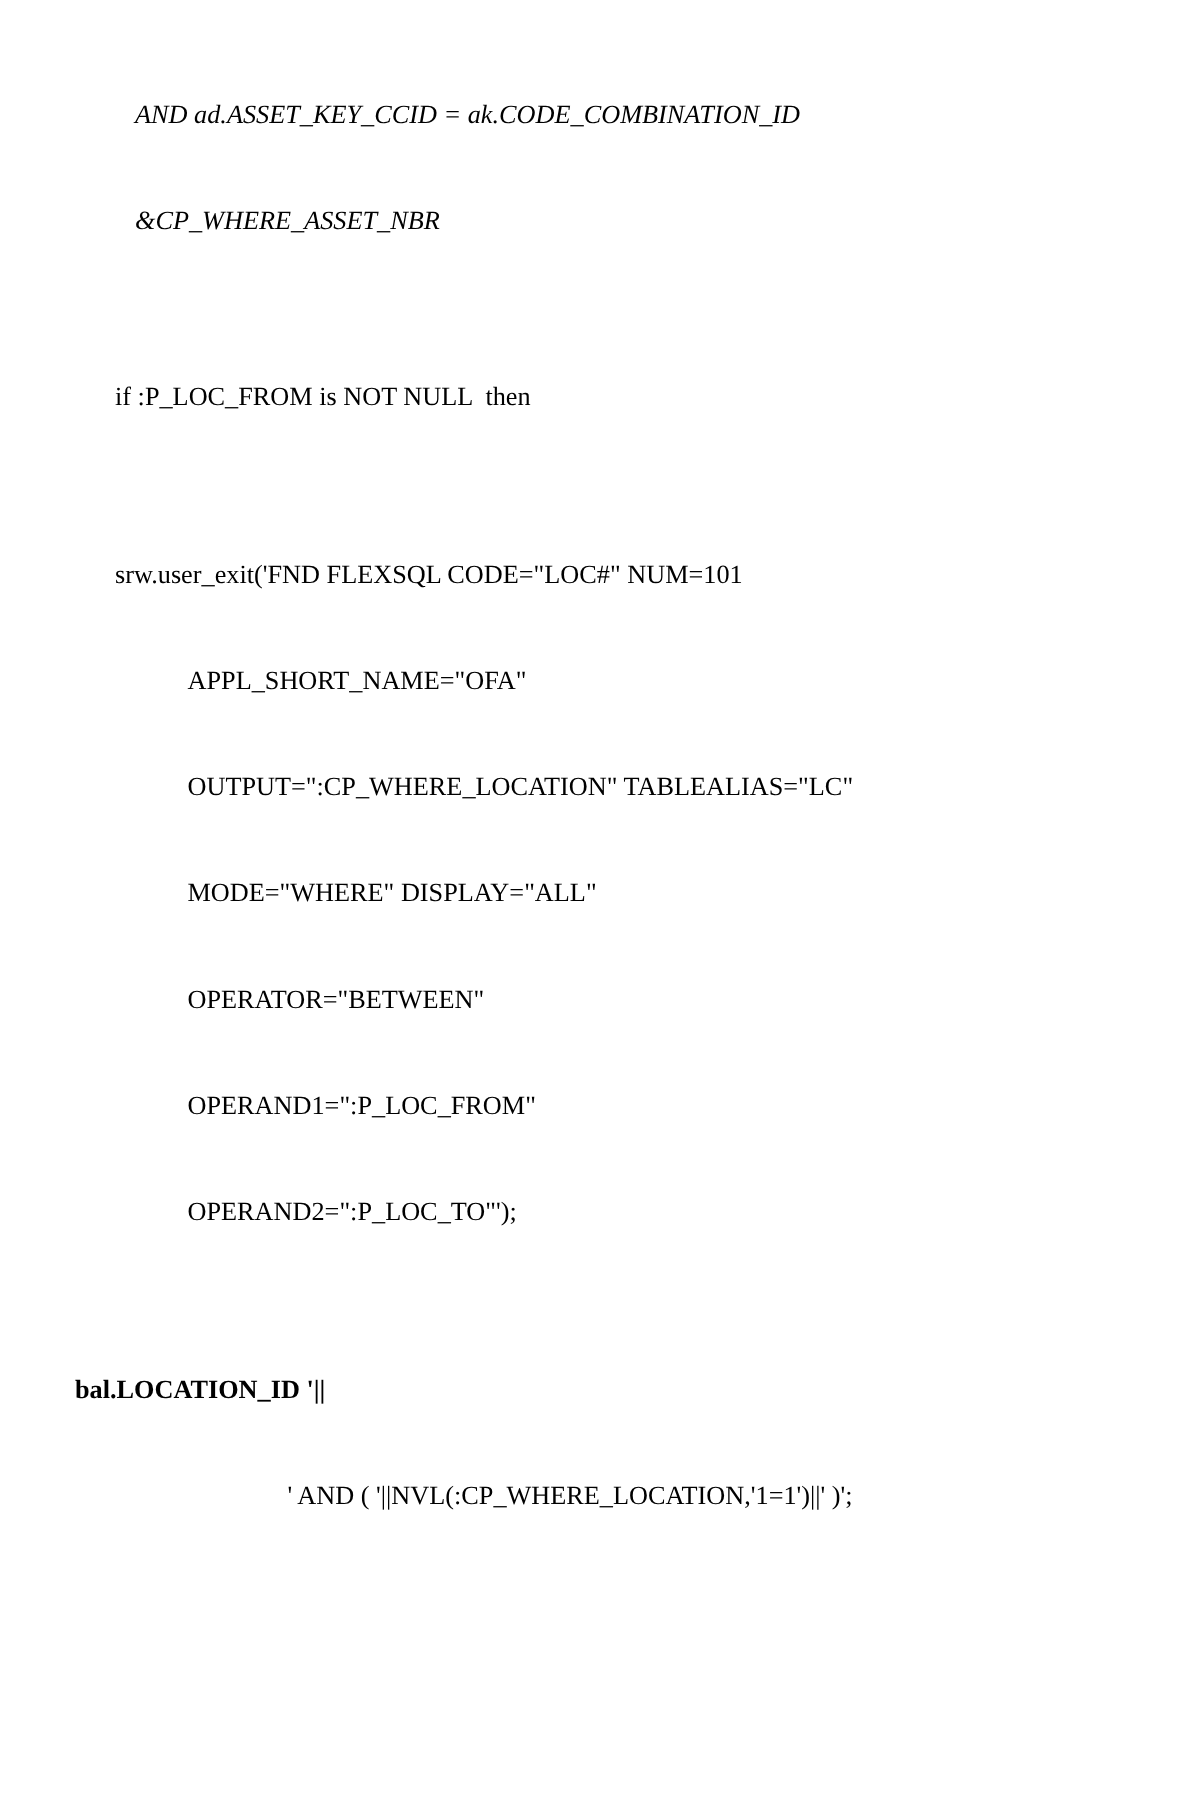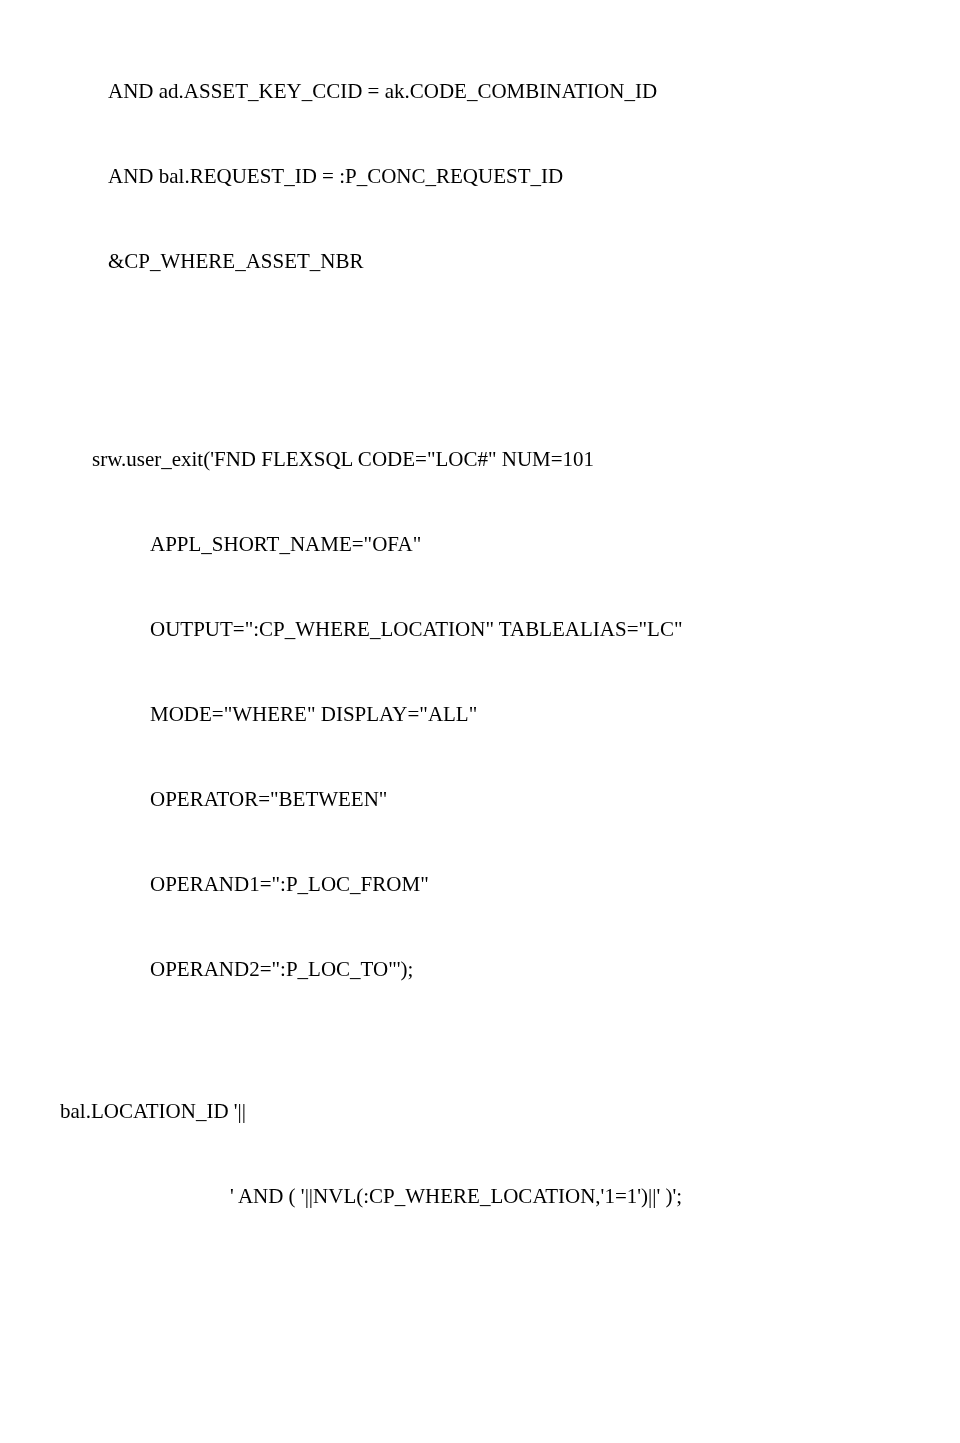--- a/index.html
+++ b/index.html
@@ -11,33 +11,33 @@
     line-height: 1.35;
     background: #fff;
     color: #000;
     width: 960px;
   }
   .code-block {
     font-family: Georgia, 'Times New Roman', serif;
     white-space: pre-wrap;
     margin-bottom: 22px;
   }
-  .indent1 { padding-left: 48px; }
+  .indent1 { padding-left: 48px; font-style: italic; }
   .indent2 { padding-left: 90px; }
-  .indent0 { padding-left: 0; }
+  .indent0 { padding-left: 0; font-weight: bold; }
   .indent15 { padding-left: 32px; }
 </style>
 </head>
 <body>
 
 <div class="code-block">
   <div class="indent1">AND ad.ASSET_KEY_CCID = ak.CODE_COMBINATION_ID</div>
-  <div class="indent1">AND bal.REQUEST_ID = :P_CONC_REQUEST_ID</div>
   <div class="indent1">&amp;CP_WHERE_ASSET_NBR</div>
   <br>
+  <div class="indent15">if :P_LOC_FROM is NOT NULL  then</div>
   <br>
   <div class="indent15">srw.user_exit('FND FLEXSQL CODE="LOC#" NUM=101</div>
   <div class="indent2">APPL_SHORT_NAME="OFA"</div>
   <div class="indent2">OUTPUT=":CP_WHERE_LOCATION" TABLEALIAS="LC"</div>
   <div class="indent2">MODE="WHERE" DISPLAY="ALL"</div>
   <div class="indent2">OPERATOR="BETWEEN"</div>
   <div class="indent2">OPERAND1=":P_LOC_FROM"</div>
   <div class="indent2">OPERAND2=":P_LOC_TO"');</div>
   <br>
   <div class="indent0">bal.LOCATION_ID '||</div>

